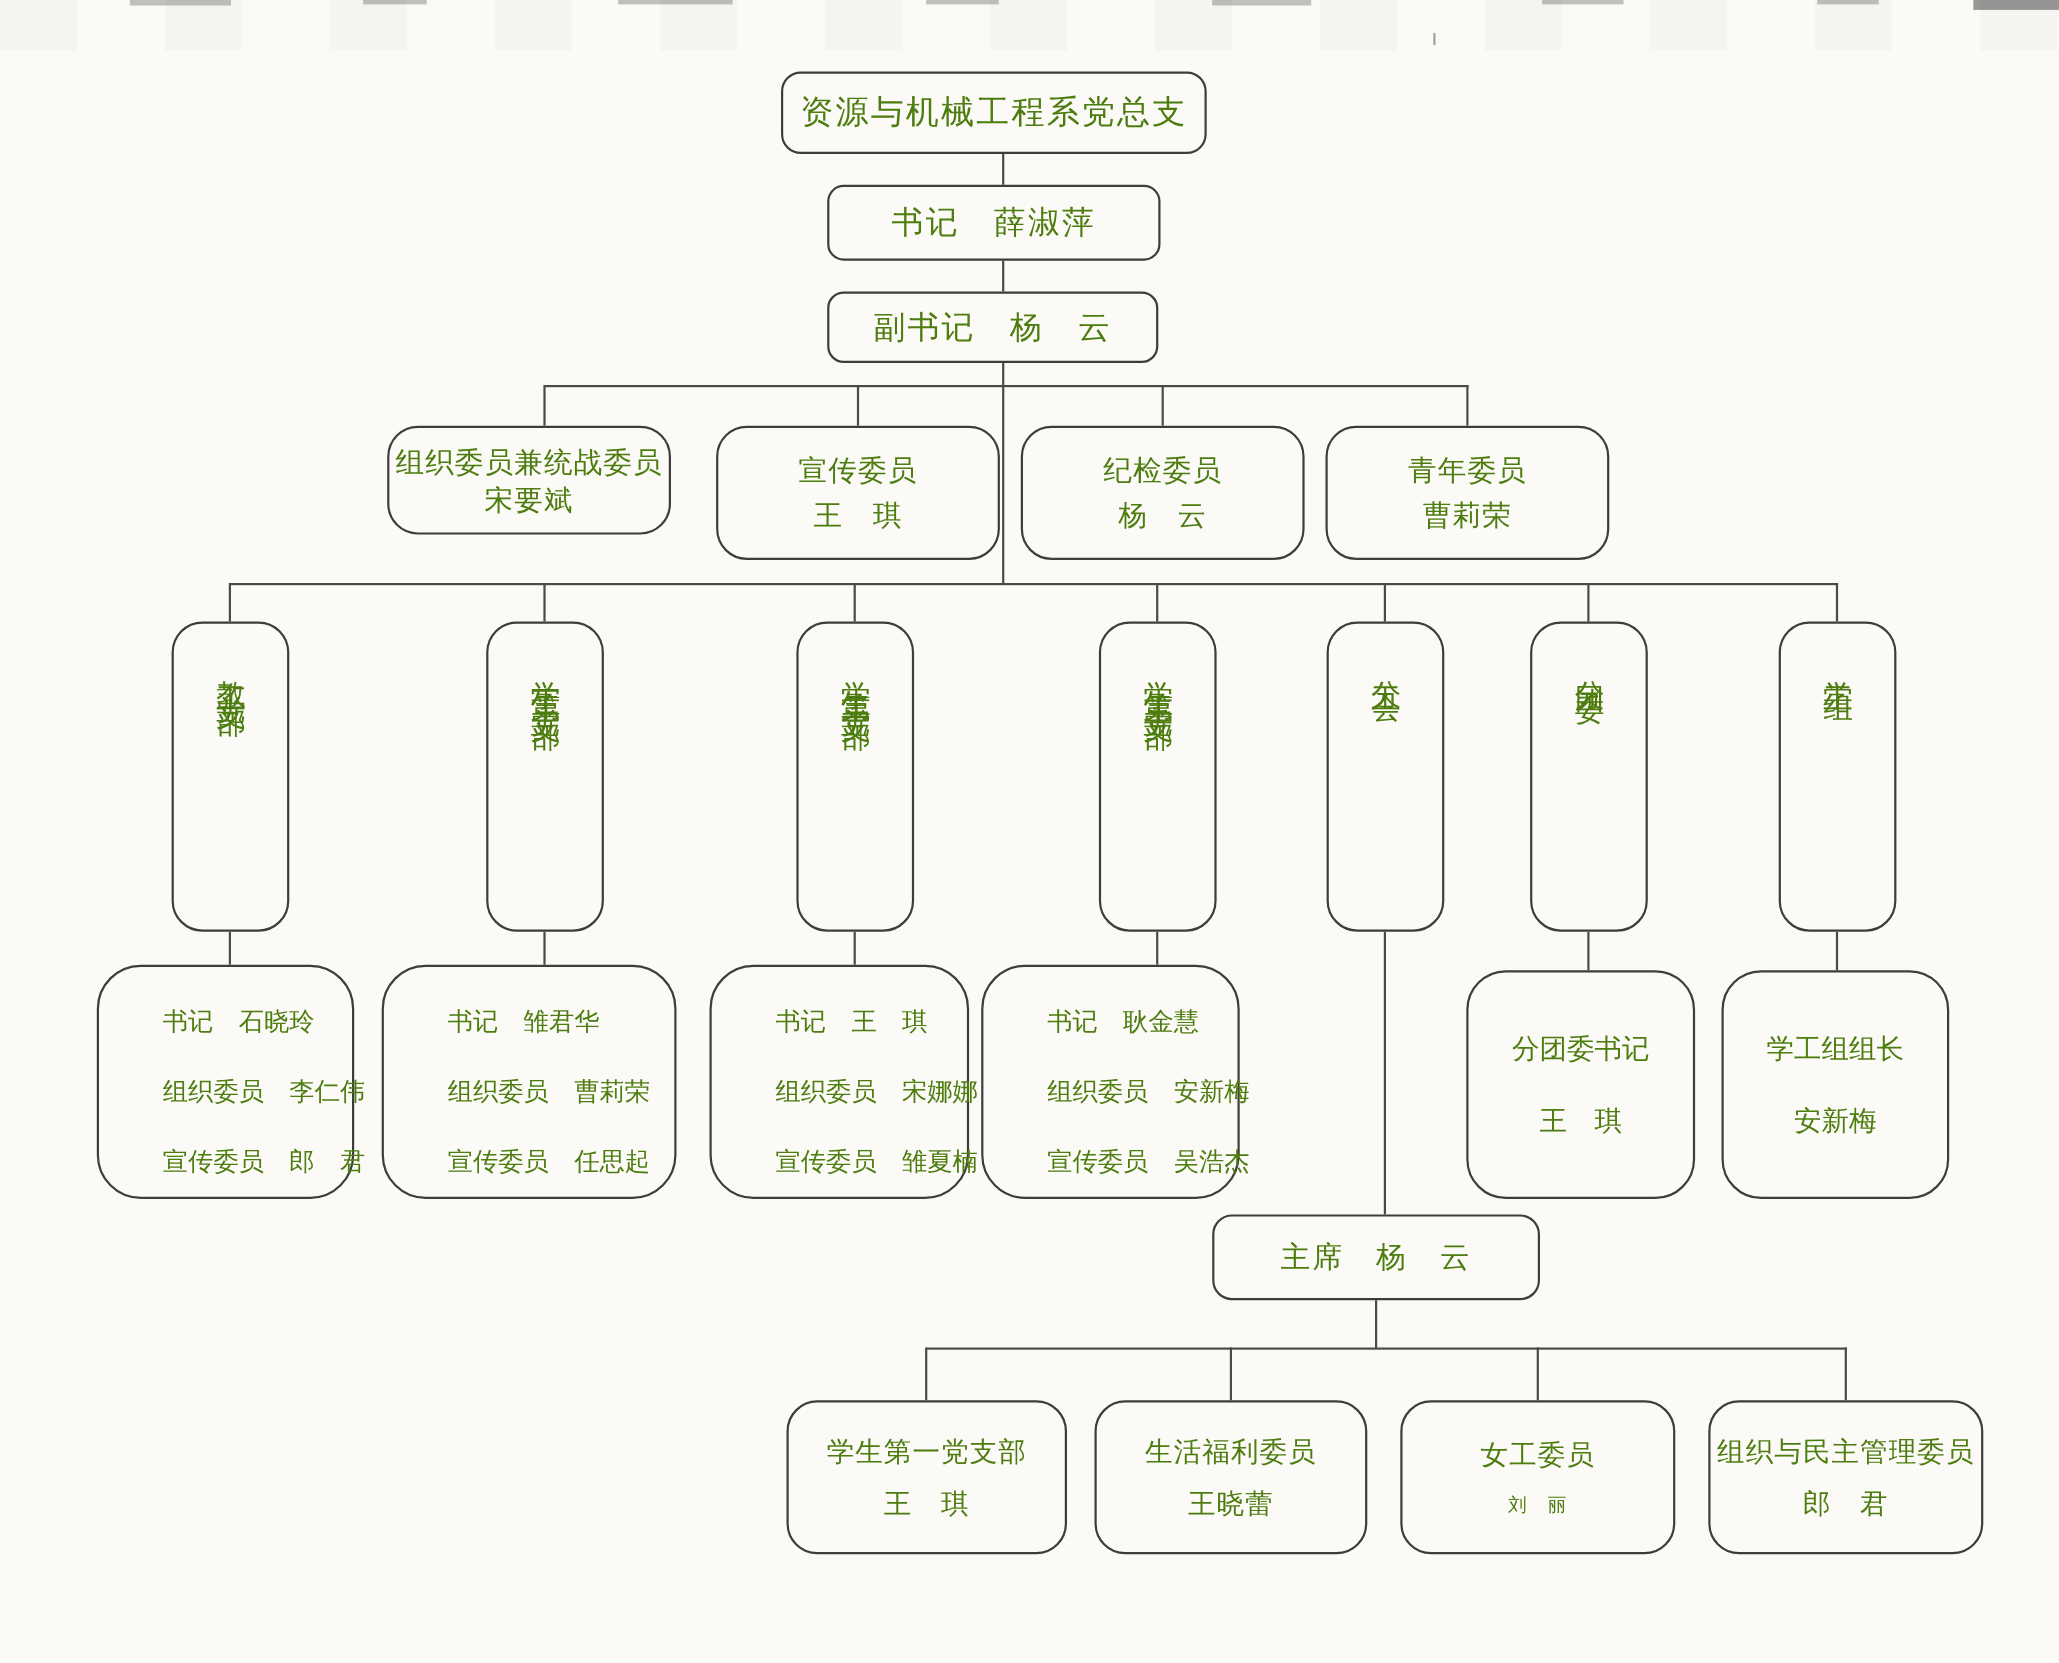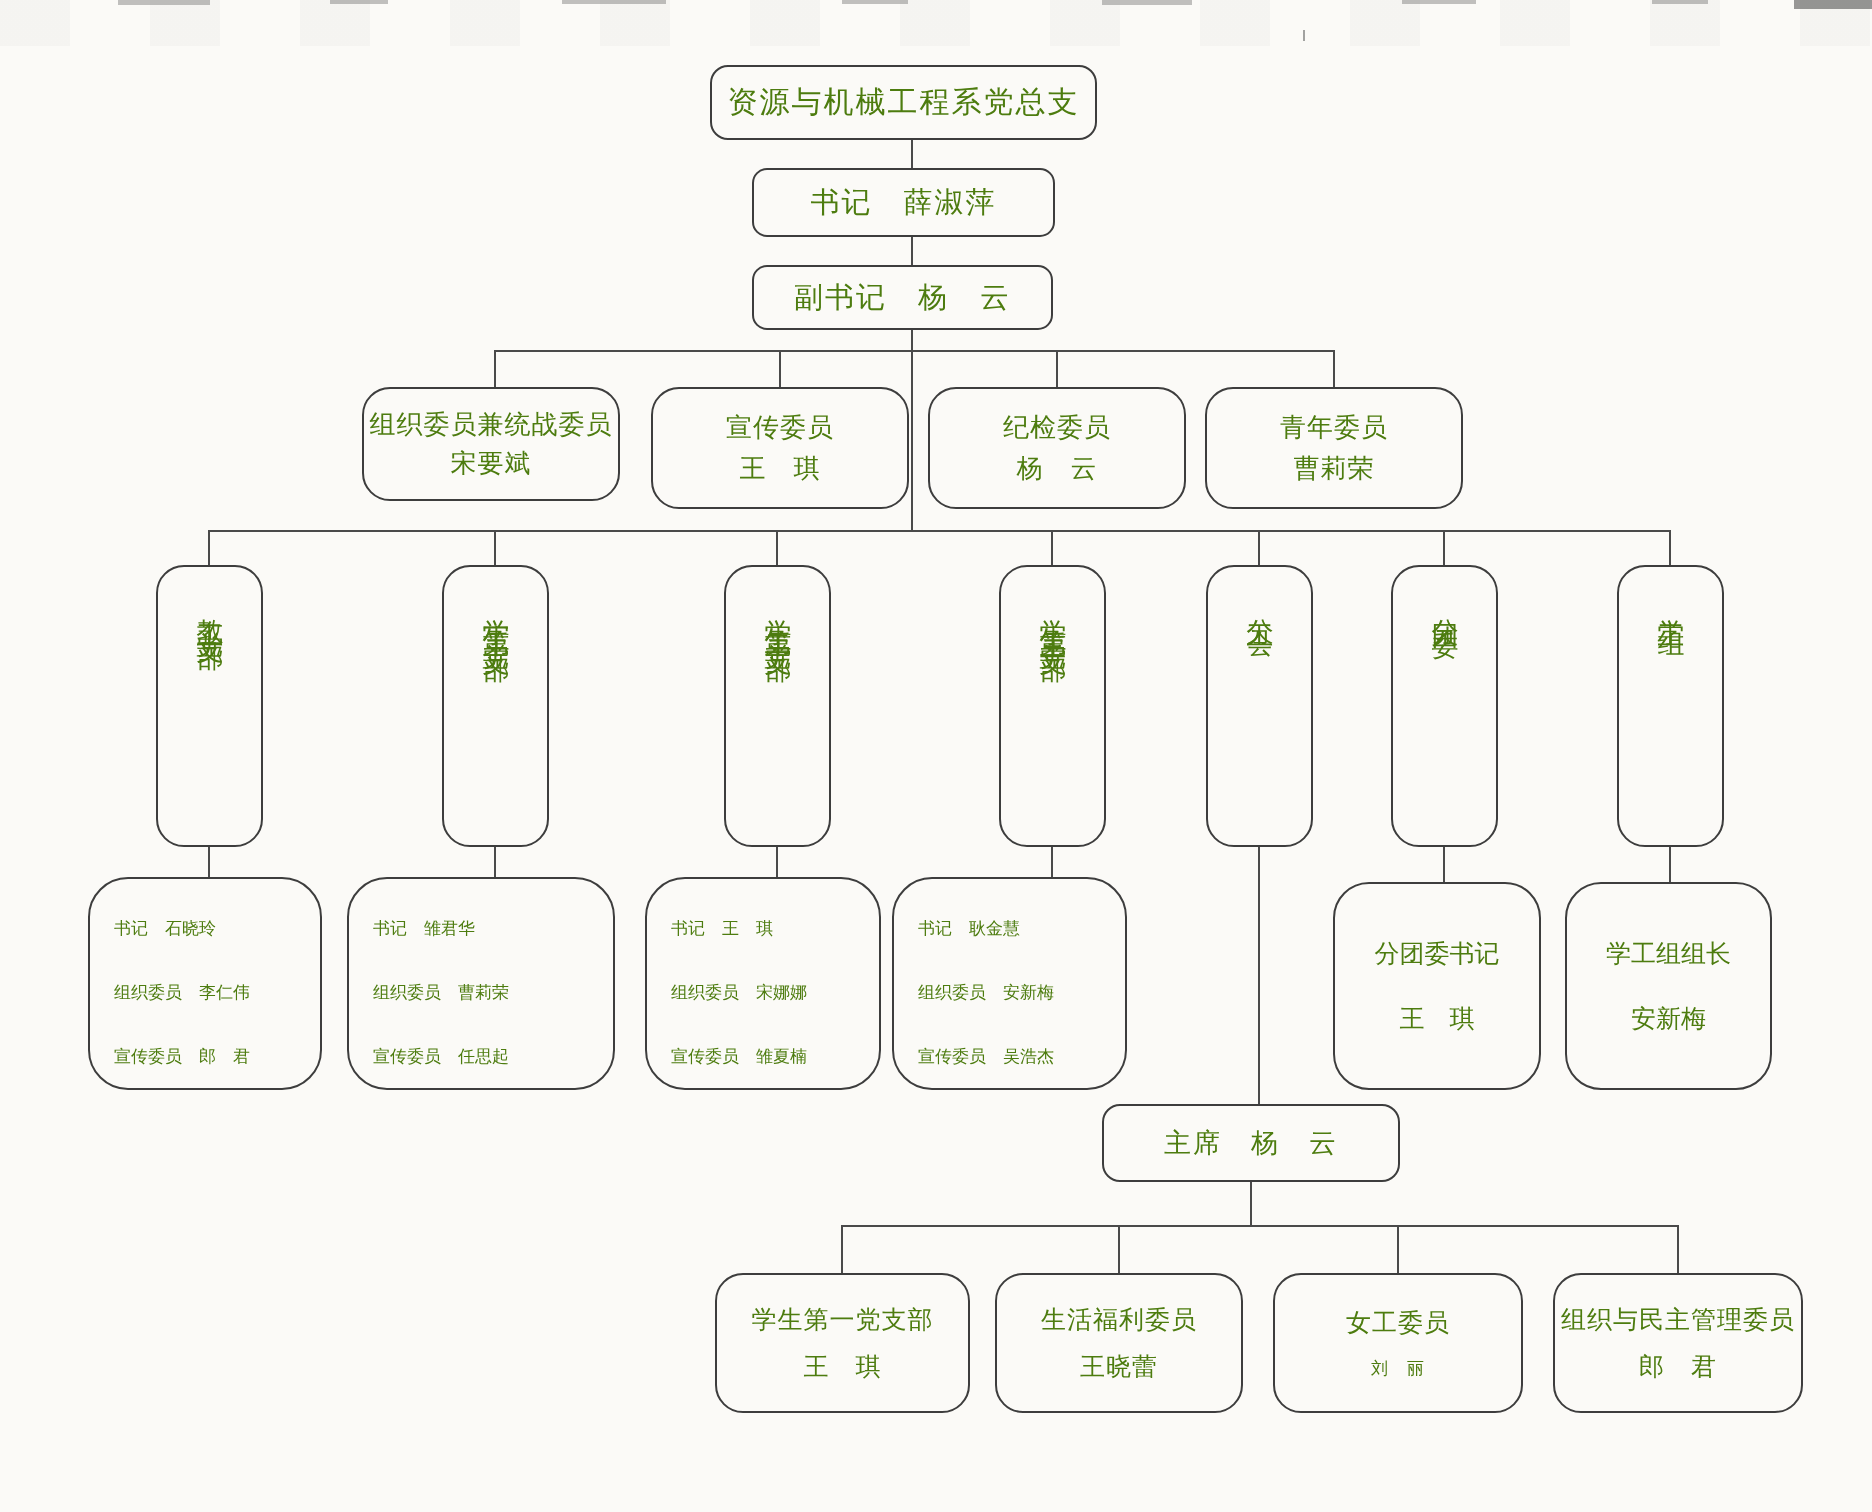--- a/index.html
+++ b/index.html
@@ -32,21 +32,21 @@
   .single{font-size:30px;letter-spacing:2px;}
   .two-line{justify-content:space-evenly;padding:14px 0;}
   .two-line .role{font-size:26px;letter-spacing:1px;}
   .two-line .name{font-size:26px;letter-spacing:1px;}
   .vbox{justify-content:flex-start;padding-top:30px;}
   .vtext{
     writing-mode:vertical-rl;text-orientation:upright;
     font-size:27px;letter-spacing:6px;line-height:1;
   }
   .detail{align-items:flex-start;justify-content:flex-start;padding:18px 10px 0 24px;}
-  .detail .dline{font-size:17px;line-height:64px;white-space:pre;}
+  .detail .dline{font-size:23px;line-height:64px;white-space:pre;margin-left:34px;}
   .detail2{justify-content:space-evenly;padding:20px 0;}
   .detail2 .dline{font-size:25px;white-space:pre;}
   .mark{position:absolute;background:rgba(40,40,40,0.28);}
 </style>
 </head>
 <body>
 
 <div id="page">
 
   <div class="mark" style="left:118px;top:0;width:92px;height:5px;"></div>
@@ -100,21 +100,21 @@
   </div>
 
   <div class="box single" style="left:752px;top:168px;width:303px;height:69px;border-radius:15px;font-size:29px;">
     <span>书记　薛淑萍</span>
   </div>
 
   <div class="box single" style="left:752px;top:265px;width:301px;height:65px;border-radius:15px;font-size:29px;">
     <span>副书记　杨　云</span>
   </div>
 
-  <div class="box two-line" style="left:362px;top:387px;width:258px;height:114px;border-radius:28px;">
+  <div class="box two-line" style="left:352px;top:387px;width:258px;height:99px;border-radius:28px;">
     <span class="role">组织委员兼统战委员</span>
     <span class="name">宋要斌</span>
   </div>
   <div class="box two-line" style="left:651px;top:387px;width:258px;height:122px;border-radius:28px;">
     <span class="role">宣传委员</span>
     <span class="name">王　琪</span>
   </div>
   <div class="box two-line" style="left:928px;top:387px;width:258px;height:122px;border-radius:28px;">
     <span class="role">纪检委员</span>
     <span class="name">杨　云</span>

